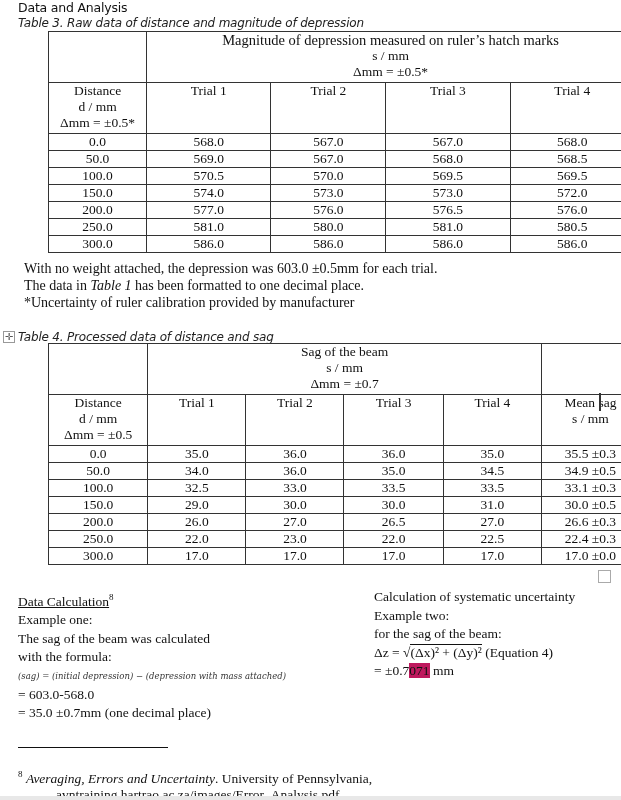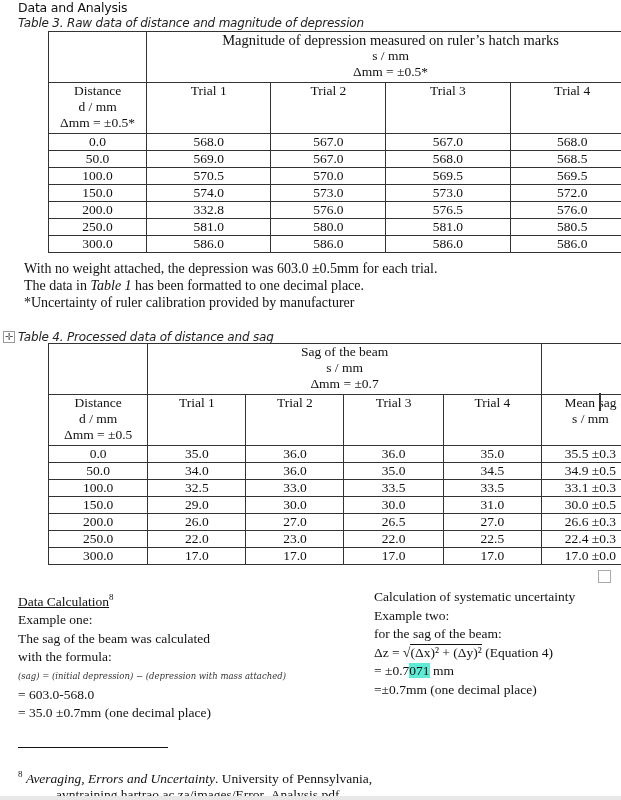--- a/index.html
+++ b/index.html
@@ -11,21 +11,21 @@
   table.dt tr.datarow td { line-height:15.5px; height:16px; vertical-align:middle; }
   .note { position:absolute; left:24px; font-size:14px; line-height:17px; }
   .move-handle { position:absolute; left:3px; top:331px; width:10px; height:10px; border:1px solid #999; font-size:10px; line-height:10px; text-align:center; color:#555; font-family:"DejaVu Sans", sans-serif; }
   .cursor-bar { position:absolute; left:599px; top:393px; width:1.5px; height:18px; background:#333; }
   .small-box { position:absolute; width:11px; height:11px; border:1px solid #aaa; background:#fff; }
   .calc-col { position:absolute; font-size:13.5px; line-height:18.5px; }
   .formula { font-family:"DejaVu Serif", serif; font-style:italic; font-size:8.5px; color:#333; }
   .u { text-decoration:underline; }
   sup { font-size:9px; }
   .sqrt { border-top:1px solid #111; padding-top:0px; }
-  .hl { background:#5eead4; }
+  .hl { background:#be185d; }
   .fn-rule { position:absolute; left:18px; top:747px; width:150px; border-top:1px solid #111; }
   .footnote { position:absolute; left:18px; top:766px; font-size:13.5px; line-height:16px; }
   .footnote .indent { padding-left:38px; display:block; }
   .bottom-bar { position:absolute; left:0; top:796px; width:621px; height:4px; background:#e8e8e8; }
 </style>
 </head>
 <body>
 
 <div class="heading">Data and Analysis</div>
 
@@ -81,21 +81,21 @@
       </tr>
   <tr class="datarow">
         <td>150.0</td>
         <td>574.0</td>
         <td>573.0</td>
         <td>573.0</td>
         <td>572.0</td>
       </tr>
   <tr class="datarow">
         <td>200.0</td>
-        <td>332.8</td>
+        <td>577.0</td>
         <td>576.0</td>
         <td>576.5</td>
         <td>576.0</td>
       </tr>
   <tr class="datarow">
         <td>250.0</td>
         <td>581.0</td>
         <td>580.0</td>
         <td>581.0</td>
         <td>580.5</td>
@@ -220,21 +220,20 @@
   <div>= 603.0-568.0</div>
   <div>= 35.0 ±0.7mm (one decimal place)</div>
 </div>
 
 <div class="calc-col" style="left:374px; top:588px;">
   <div>Calculation of systematic uncertainty</div>
   <div>Example two:</div>
   <div>for the sag of the beam:</div>
   <div><span>Δz = </span><span>√</span><span class="sqrt">(Δx)² + (Δy)²</span><span> (Equation 4)</span></div>
   <div><span>= ±0.7</span><span class="hl">071</span><span> mm</span></div>
-  <div>=±0.7mm (one decimal place)</div>
 </div>
 
 <div class="fn-rule"></div>
 <div class="footnote">
   <sup>8</sup>
   <i>Averaging, Errors and Uncertainty</i><span>. University of Pennsylvania,</span>
   <span class="indent">avntraining.hartrao.ac.za/images/Error_Analysis.pdf.</span>
 </div>
 <div class="bottom-bar"></div>
 

